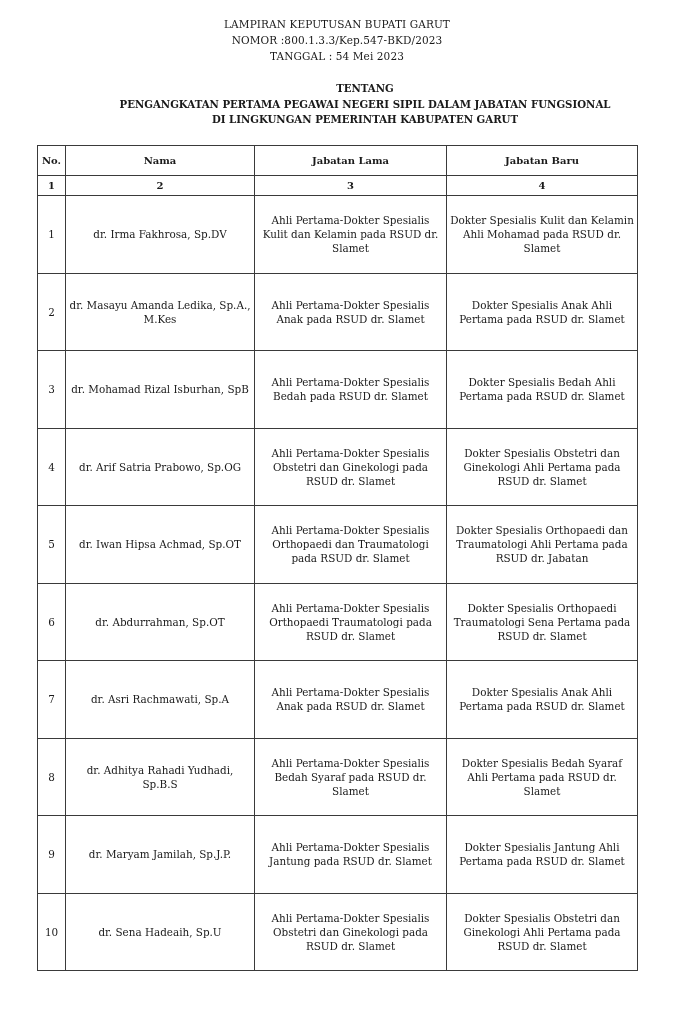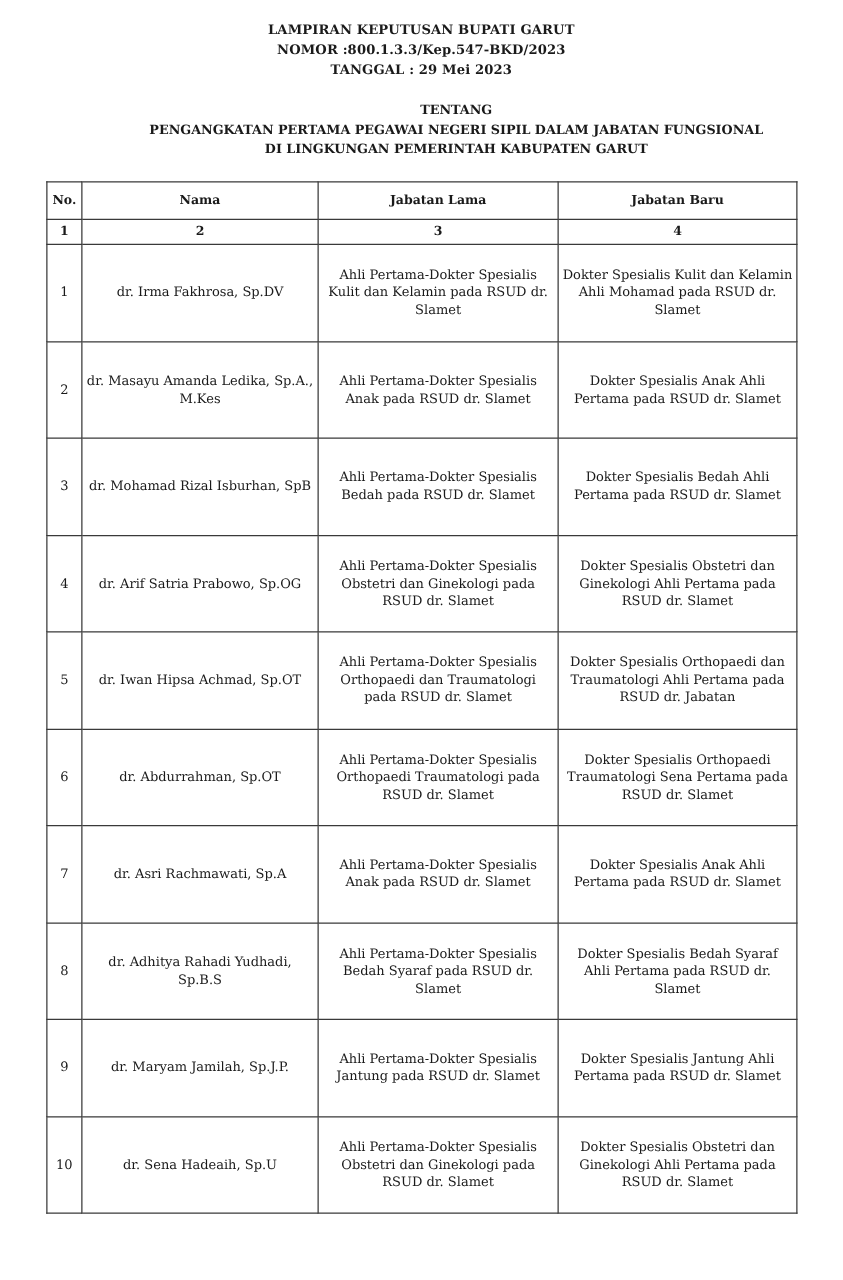--- a/index.html
+++ b/index.html
@@ -14,21 +14,21 @@
       overflow: hidden;
       font-family: "DejaVu Serif", "Liberation Serif", serif;
       color: #1a1a1a;
     }
     .header {
       position: absolute;
       top: 16px;
       left: 0;
       width: 674px;
       text-align: center;
-      font-weight: bold;
+      font-weight: normal;
       font-size: 10.5px;
       line-height: 16px;
       letter-spacing: 0.1px;
     }
     .header .line { display: block; white-space: nowrap; }
     .subheader {
       position: absolute;
       top: 81px;
       left: 0;
       width: 674px;
@@ -77,21 +77,21 @@
     }
     td.cell-no { text-align: center; padding: 0; }
     td.cell-text { text-align: center; }
   </style>
 </head>
 <body>
 
 <div class="header">
   <span class="line">LAMPIRAN KEPUTUSAN BUPATI GARUT</span>
   <span class="line">NOMOR :800.1.3.3/Kep.547-BKD/2023</span>
-  <span class="line">TANGGAL : 29 Mei 2023</span>
+  <span class="line">TANGGAL : 54 Mei 2023</span>
 </div>
 
 <div class="subheader">
   <span class="line">TENTANG</span>
   <span class="line">PENGANGKATAN PERTAMA PEGAWAI NEGERI SIPIL DALAM JABATAN FUNGSIONAL</span>
   <span class="line">DI LINGKUNGAN PEMERINTAH KABUPATEN GARUT</span>
 </div>
 
 <table class="doc-table">
   <colgroup>

